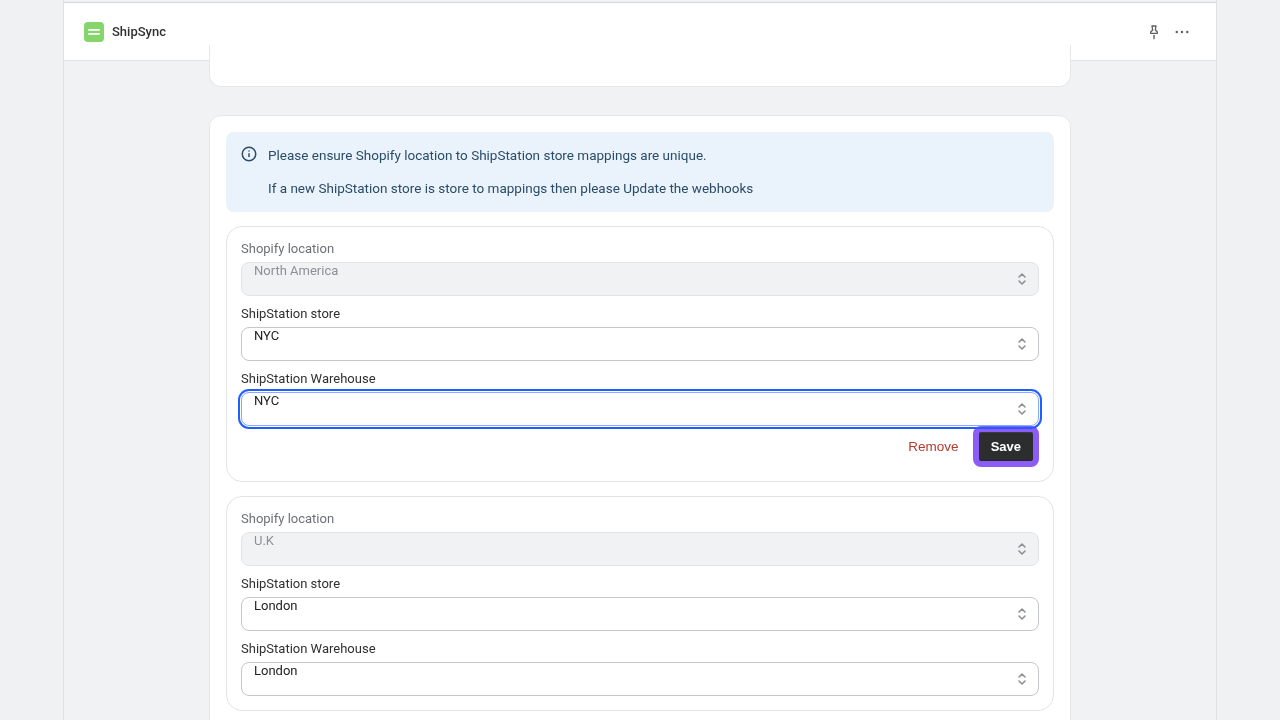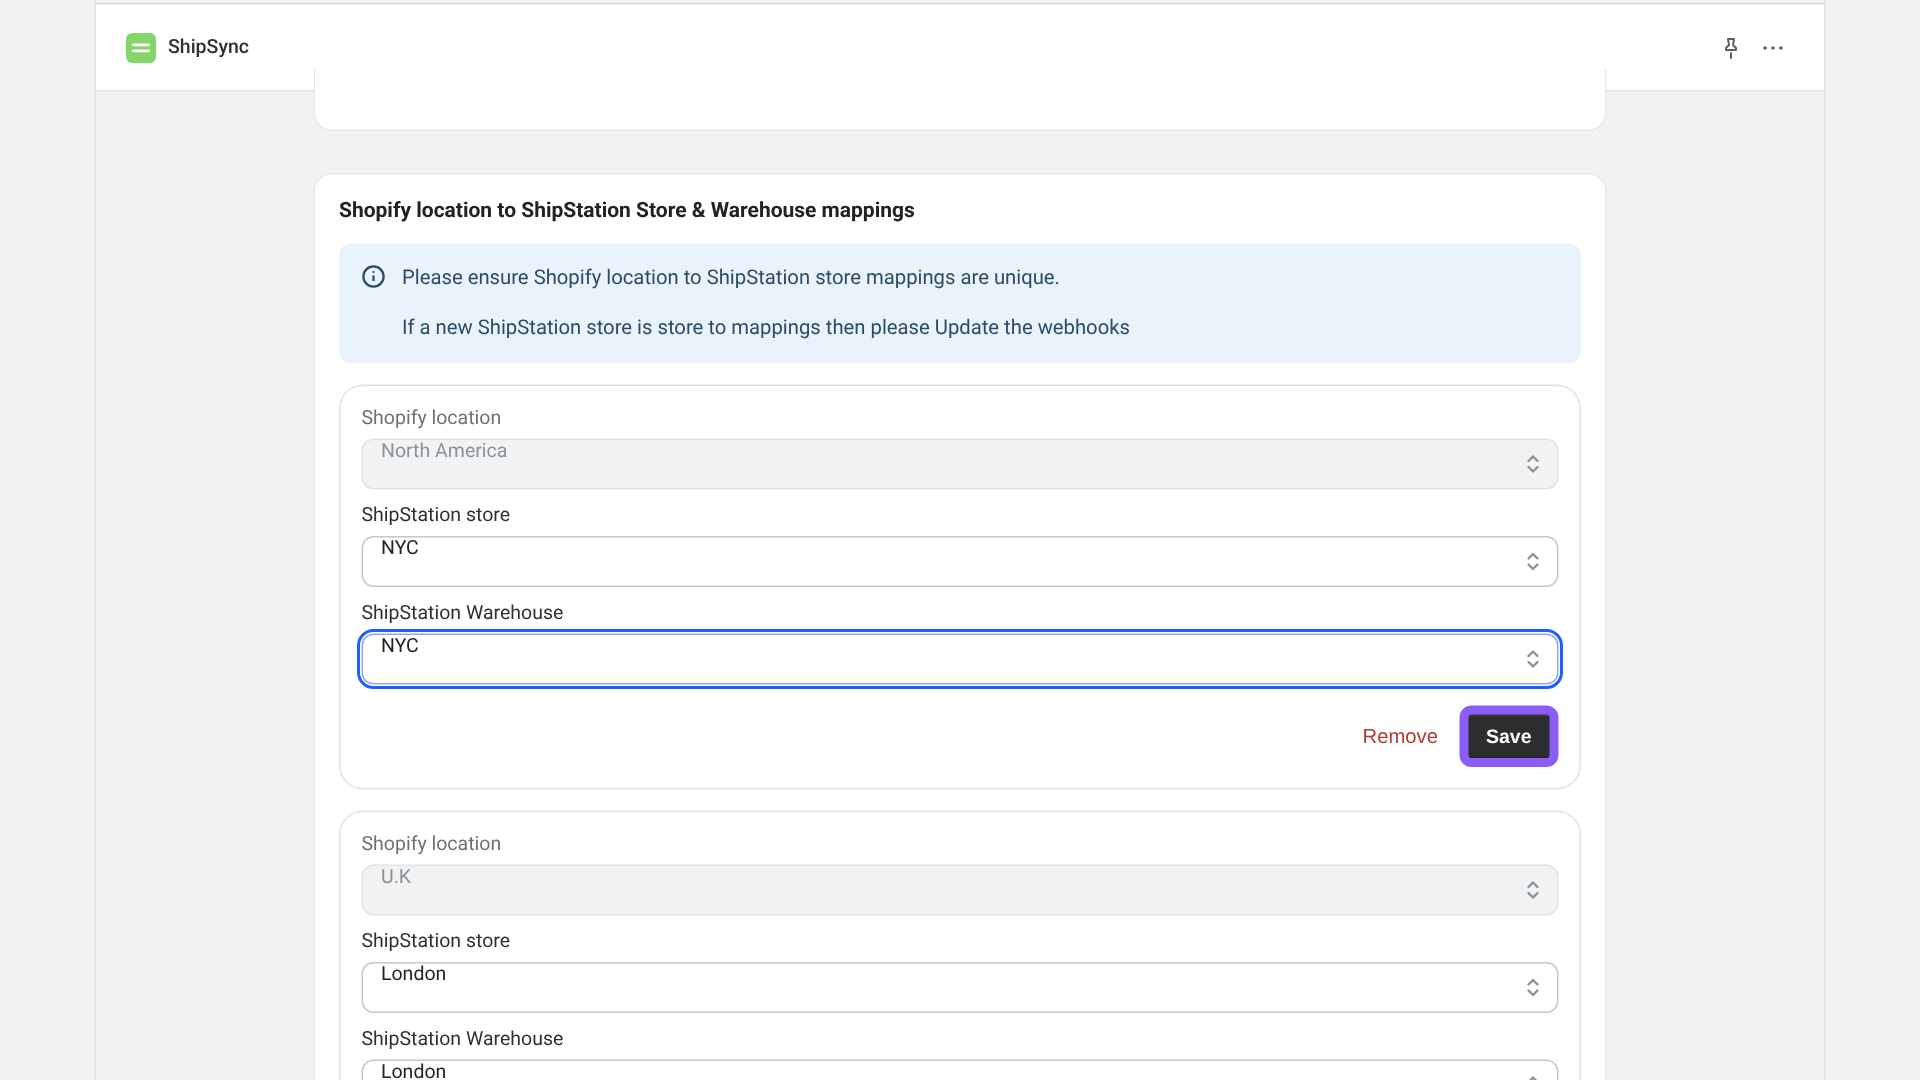--- a/index.html
+++ b/index.html
@@ -23,21 +23,21 @@
   .info-text { color: #2b4c66; font-size: 13.5px; line-height: 1.7; }
   .info-text p + p { margin-top: 10px; }
   .mapping { border: 1px solid #e1e3e5; border-radius: 16px; padding: 14px 14px 14px 14px; margin-bottom: 14px; }
   .field-label { font-size: 13px; color: #6d7175; margin-bottom: 6px; }
   .field-label.active { color: #303030; }
   .select { position: relative; width: 100%; height: 34px; border: 1px solid #c4c8cc; border-radius: 8px; background: #fff; display: flex; align-items: flex-start; padding: 0 34px 0 12px; font-size: 13px; color: #202223; cursor: pointer; }
   .select.disabled { background: #f1f2f3; color: #8c9196; border-color: #e1e3e5; cursor: default; }
   .select.focused { outline: 2px solid #1f5eff; outline-offset: 1px; border-color: #8ba7ff; }
   .select .chevrons { position: absolute; right: 10px; top: 50%; transform: translateY(-50%); color: #8c9196; pointer-events: none; }
   .row-gap { height: 10px; }
-  .actions { display: flex; justify-content: flex-end; align-items: center; gap: 14px; margin-top: 14px; }
+  .actions { display: flex; justify-content: flex-end; align-items: center; gap: 14px; }
   .btn-text-danger { color: #b23c2e; font-size: 13.5px; font-weight: 500; background: none; border: none; cursor: pointer; }
   .btn-primary { background: #2b2d2f; color: #fff; border: 6px solid #8b5cf6; border-radius: 8px; padding: 7px 12px; font-size: 13px; font-weight: 600; cursor: pointer; box-shadow: inset 0 -1px 0 rgba(0,0,0,.2), 0 1px 0 rgba(255,255,255,.08) inset; }
 </style>
 </head>
 <body>
 
 <div class="left-strip"></div>
 <div class="right-strip"></div>
 
 <div class="frame">
@@ -63,21 +63,20 @@
           <circle cx="19" cy="12" r="1.6"></circle>
         </svg>
     </div>
   </div>
 
   <div class="content">
     <div class="center">
       <div class="card-stub"></div>
 
       <div class="card">
-        <div class="card-title">Shopify location to ShipStation Store &amp; Warehouse mappings</div>
 
         <div class="info-banner">
           <div class="info-icon">
             <svg width="18" height="18" viewBox="0 0 24 24" fill="none" stroke="currentColor" stroke-width="2">
                 <circle cx="12" cy="12" r="9"></circle>
                 <line x1="12" y1="11" x2="12" y2="16"></line>
                 <circle cx="12" cy="8" r="1" fill="currentColor" stroke="none"></circle>
               </svg>
           </div>
           <div class="info-text">

